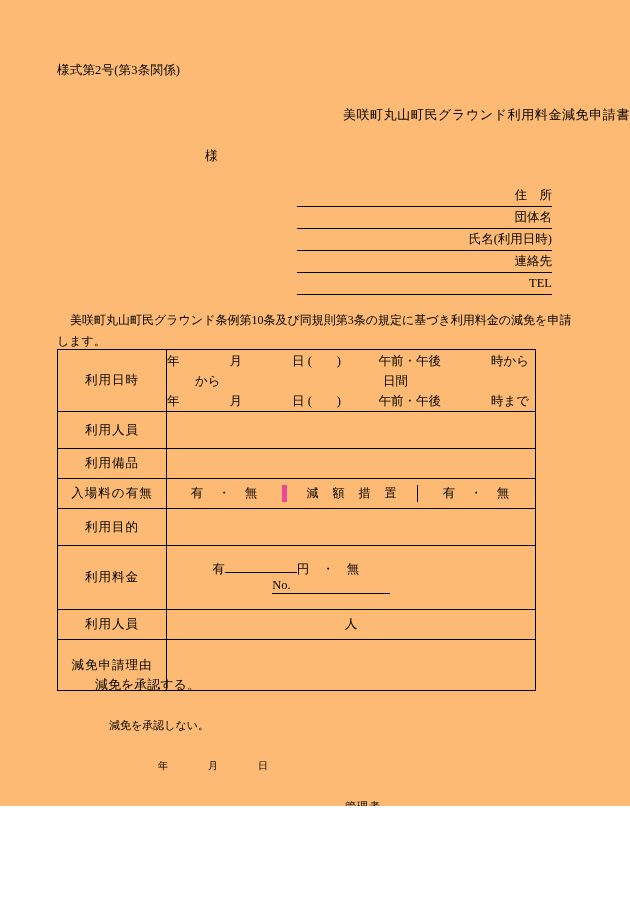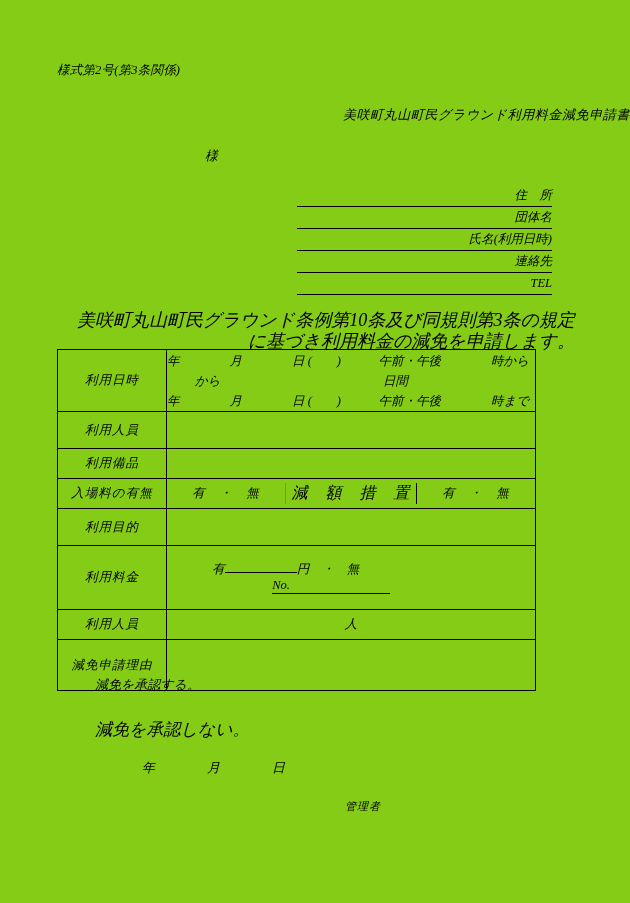--- a/index.html
+++ b/index.html
@@ -7,25 +7,24 @@
     padding: 0;
     background: #ffffff;
   }
   body {
     font-family: "Liberation Serif", "DejaVu Serif", serif;
     color: #000000;
   }
   .page {
     position: relative;
     width: 630px;
-    height: 903px;
-    background: #84cc16;
+    height: 806px;
+    background: #fdba74;
     box-sizing: border-box;
     overflow: hidden;
-    font-style: italic;
   }
   .form-no {
     position: absolute;
     left: 57px;
     top: 62px;
     font-size: 12.5px;
     letter-spacing: 0.2px;
   }
   .doc-title {
     position: absolute;
@@ -58,24 +57,23 @@
     white-space: nowrap;
   }
   .app-line .lbl {
     display: inline-block;
   }
   .intro {
     position: absolute;
     left: 57px;
     top: 310px;
     width: 518px;
-    font-size: 18px;
+    font-size: 12px;
     line-height: 21px;
     text-indent: 13px;
-    text-align: right;
   }
   table.main {
     position: absolute;
     left: 57px;
     top: 349px;
     width: 479px;
     border-collapse: collapse;
     table-layout: fixed;
   }
   table.main td {
@@ -125,29 +123,29 @@
     border-bottom: 1px solid #000;
   }
   .approve1 {
     position: absolute;
     left: 95px;
     top: 676px;
     font-size: 13px;
   }
   .approve2 {
     position: absolute;
-    left: 95px;
+    left: 109px;
     top: 718px;
-    font-size: 17px;
+    font-size: 11px;
   }
   .date-line {
     position: absolute;
-    left: 142px;
+    left: 158px;
     top: 759px;
-    font-size: 13px;
+    font-size: 10px;
     white-space: pre;
   }
   .manager {
     position: absolute;
     left: 345px;
     top: 799px;
     font-size: 11px;
     letter-spacing: 1px;
   }
 </style>
@@ -202,21 +200,21 @@
       <td class="label">利用備品</td>
       <td class="value"></td>
     </tr>
     <tr class="r-fee adm-row">
       <td class="label">入場料の有無</td>
       <td class="value" style="padding:0;">
         <table style="width:100%;border-collapse:collapse;table-layout:fixed;">
           <tbody>
                 <tr>
             <td style="border:none;text-align:center;font-size:12.5px;letter-spacing:1px;">有　・　無</td>
-            <td class="adm-sub" style="border-left:1px solid #ec4899;border-right:1px solid #000;border-top:none;border-bottom:none;font-size:16px;">減　額　措　置</td>
+            <td class="adm-sub" style="border-left:5px solid #ec4899;border-right:1px solid #000;border-top:none;border-bottom:none;font-size:12px;">減　額　措　置</td>
             <td style="border:none;text-align:center;font-size:12.5px;letter-spacing:1px;">有　・　無</td>
           </tr>
         </tbody>
             </table>
       </td>
     </tr>
     <tr class="r-med">
       <td class="label">利用目的</td>
       <td class="value"></td>
     </tr>

